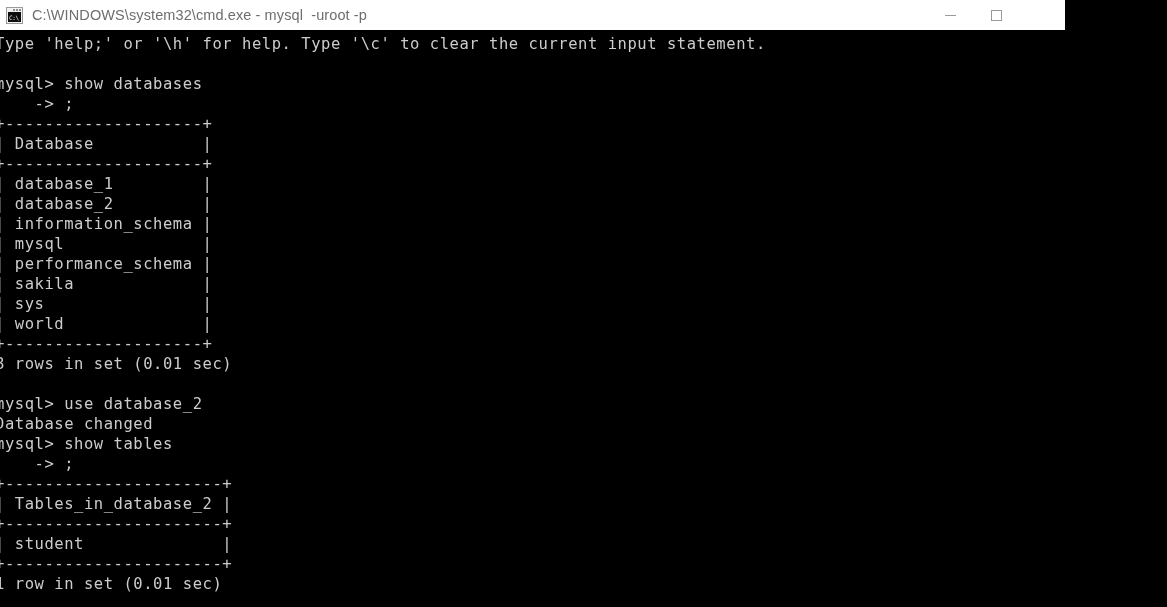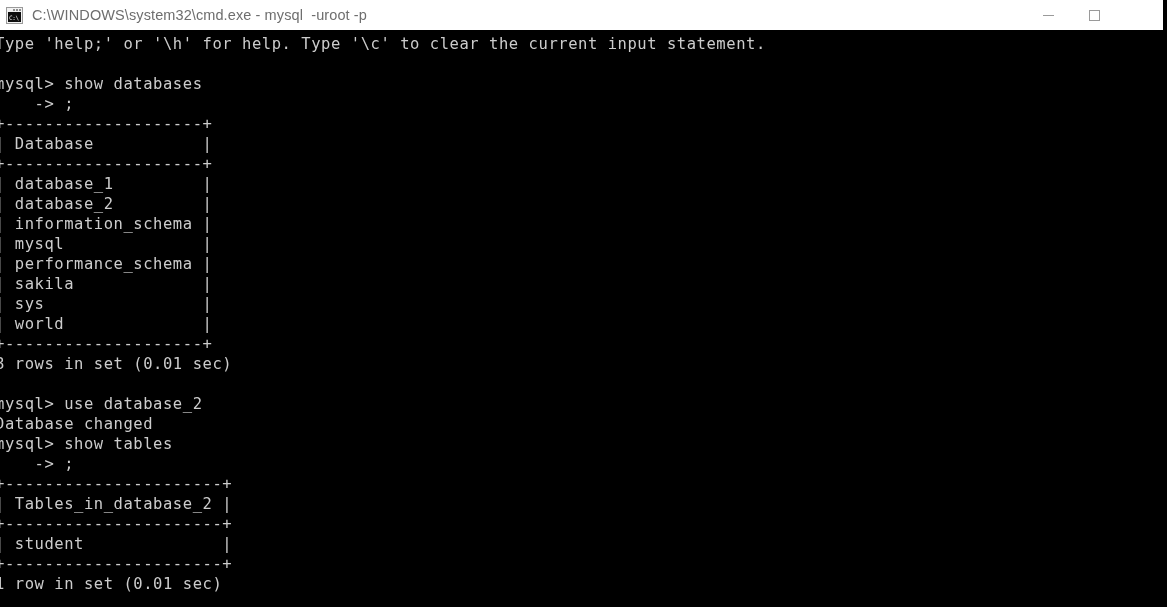--- a/index.html
+++ b/index.html
@@ -19,21 +19,21 @@
     width: 1167px;
     height: 607px;
     background: #000000;
     overflow: hidden;
   }
 
   
   #title-bar {
     position: absolute;
     top: 0; left: 0;
-    width: 1163px;
+    width: 1065px;
     height: 30px;
     background: #ffffff;
     display: flex;
     align-items: center;
     box-sizing: border-box;
   }
 
   #app-icon {
     width: 17px;
     height: 17px;

